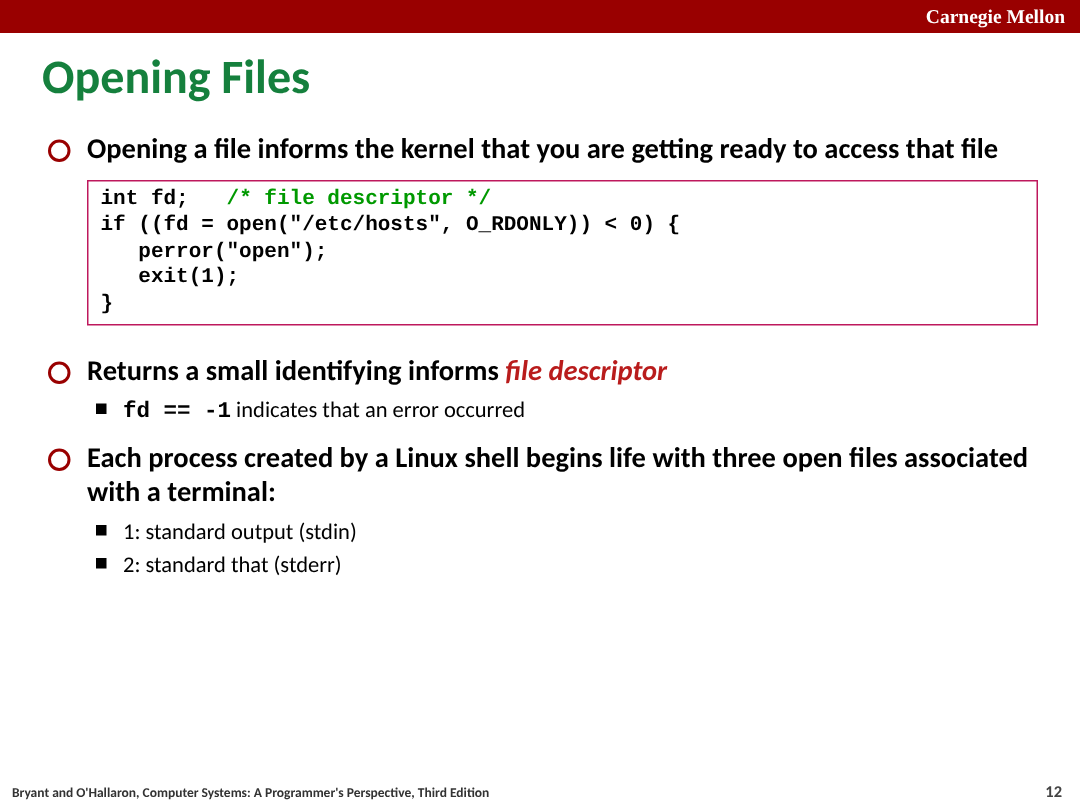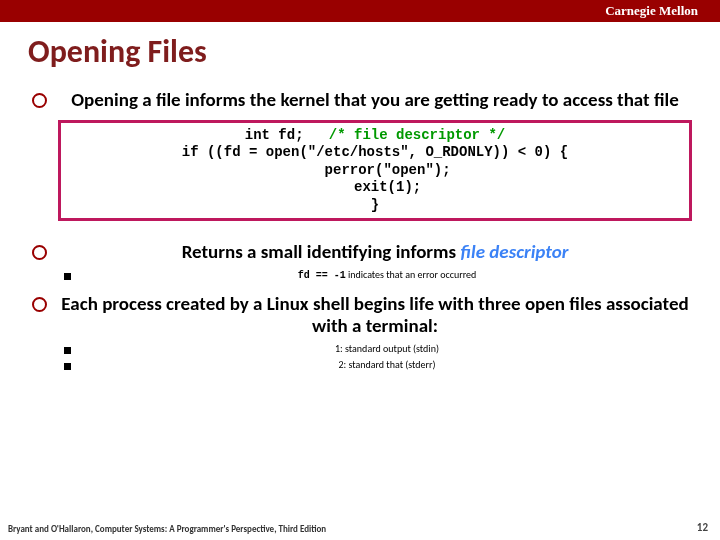--- a/index.html
+++ b/index.html
@@ -11,38 +11,38 @@
     position: relative;
     overflow: hidden;
   }
   .header-bar {
     background: #990000;
     height: 22px;
     width: 100%;
     display: flex;
     justify-content: flex-end;
     align-items: center;
-    padding-right: 22px;
+    padding-right: 10px;
   }
   .header-bar span {
     color: #fff;
     font-weight: bold;
     font-size: 13px;
     font-family: "Times New Roman", serif;
   }
   .content {
     padding: 10px 28px 0 28px;
   }
   h1 {
     font-size: 32px;
     font-weight: bold;
-    color: #7f1d1d;
+    color: #15803d;
     margin-bottom: 18px;
   }
-  ul.top { list-style: none; text-align: center; }
+  ul.top { list-style: none; }
   ul.top > li {
     position: relative;
     padding-left: 30px;
     margin-bottom: 10px;
   }
   ul.top > li::before {
     content: "";
     position: absolute;
     left: 4px;
     top: 4px;
@@ -51,44 +51,44 @@
     border: 2px solid #990000;
     border-radius: 50%;
   }
   .lead {
     font-size: 19px;
     font-weight: bold;
     color: #000;
     line-height: 1.2;
   }
   .lead .ital-red {
-    color: #3b82f6;
+    color: #b91c1c;
     font-style: italic;
   }
   .codebox {
-    border: 3px solid #be185d;
+    border: 1px solid #be185d;
     background: #fff;
     margin: 8px 0 20px 0;
     padding: 4px 8px;
     font-family: "Courier New", monospace;
     font-size: 14px;
     font-weight: bold;
     color: #000;
     white-space: pre;
     line-height: 1.25;
   }
   .codebox .comment { color: #009900; }
   ul.sub {
     list-style: none;
     margin-top: 4px;
   }
   ul.sub > li {
     position: relative;
     padding-left: 24px;
-    font-size: 10px;
+    font-size: 15px;
     color: #000;
     line-height: 1.35;
     margin-bottom: 2px;
   }
   ul.sub > li::before {
     content: "";
     position: absolute;
     left: 6px;
     top: 5px;
     width: 7px;

